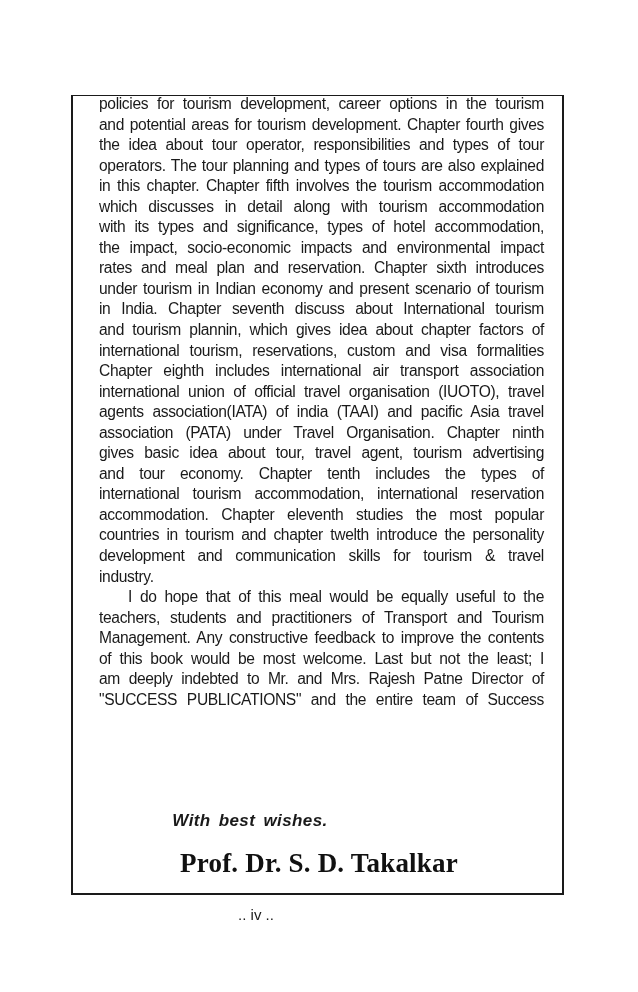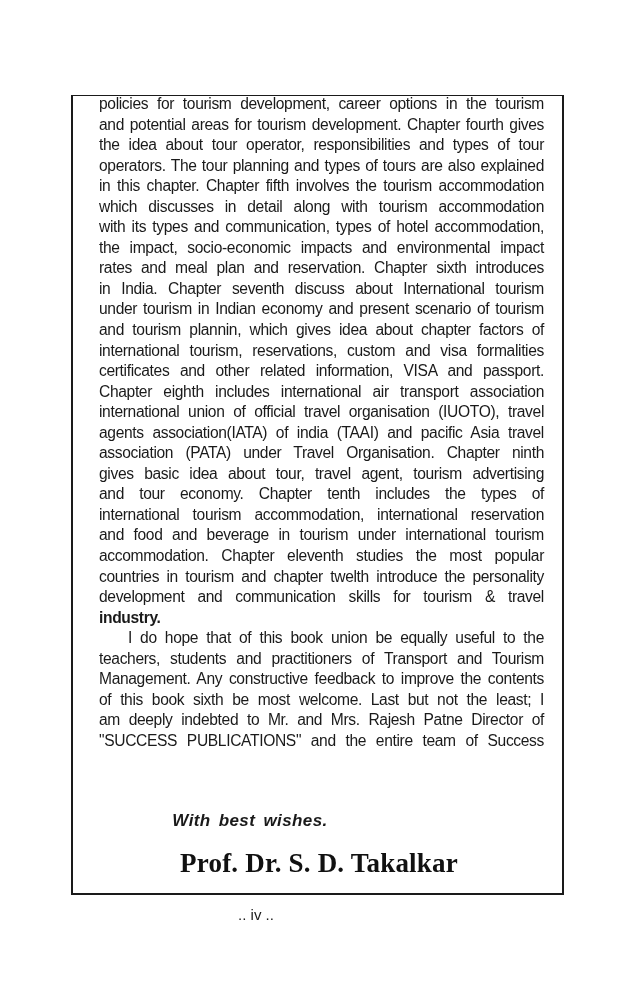--- a/index.html
+++ b/index.html
@@ -23,21 +23,21 @@
       text-align: justify;
       letter-spacing: -0.35px;
       word-spacing: -0.5px;
     }
     .body-text .line {
       display: block;
       height: 20.55px;
       white-space: nowrap;
       text-align-last: justify;
     }
-    .body-text .line.last { text-align-last: left; font-weight: bold; }
+    .body-text .line.last { text-align-last: left; }
     .body-text .line.indent { padding-left: 29px; }
     .wishes {
       position: absolute;
       left: 0; width: 508px;
       top: 811px;
       text-align: center;
       font-family: "Liberation Sans", sans-serif;
       font-weight: bold;
       font-style: italic;
       font-size: 17px;
@@ -75,44 +75,42 @@
 
 <div class="page-frame"></div>
 
 <div class="body-text">
   <span class="line">policies for tourism development, career options in the tourism</span>
   <span class="line">and potential areas for tourism development. Chapter fourth gives</span>
   <span class="line">the idea about tour operator, responsibilities and types of tour</span>
   <span class="line">operators. The tour planning and types of tours are also explained</span>
   <span class="line">in this chapter. Chapter fifth involves the tourism accommodation</span>
   <span class="line">which discusses in detail along with tourism accommodation</span>
-  <span class="line">with its types and communication, types of hotel accommodation,</span>
+  <span class="line">with its types and significance, types of hotel accommodation,</span>
   <span class="line">the impact, socio-economic impacts and environmental impact</span>
   <span class="line">rates and meal plan and reservation. Chapter sixth introduces</span>
+  <span class="line">under tourism in Indian economy and present scenario of tourism</span>
   <span class="line">in India. Chapter seventh discuss about International tourism</span>
-  <span class="line">under tourism in Indian economy and present scenario of tourism</span>
   <span class="line">and tourism plannin, which gives idea about chapter factors of</span>
   <span class="line">international tourism, reservations, custom and visa formalities</span>
-  <span class="line">certificates and other related information, VISA and passport.</span>
   <span class="line">Chapter eighth includes international air transport association</span>
   <span class="line">international union of official travel organisation (IUOTO), travel</span>
   <span class="line">agents association(IATA) of india (TAAI) and pacific Asia travel</span>
   <span class="line">association (PATA) under Travel Organisation. Chapter ninth</span>
   <span class="line">gives basic idea about tour, travel agent, tourism advertising</span>
   <span class="line">and tour economy. Chapter tenth includes the types of</span>
   <span class="line">international tourism accommodation, international reservation</span>
-  <span class="line">and food and beverage in tourism under international tourism</span>
   <span class="line">accommodation. Chapter eleventh studies the most popular</span>
   <span class="line">countries in tourism and chapter twelth introduce the personality</span>
   <span class="line">development and communication skills for tourism &amp; travel</span>
   <span class="line last">industry.</span>
-  <span class="line indent">I do hope that of this book union be equally useful to the</span>
+  <span class="line indent">I do hope that of this meal would be equally useful to the</span>
   <span class="line">teachers, students and practitioners of Transport and Tourism</span>
   <span class="line">Management. Any constructive feedback to improve the contents</span>
-  <span class="line">of this book sixth be most welcome. Last but not the least; I</span>
+  <span class="line">of this book would be most welcome. Last but not the least; I</span>
   <span class="line">am deeply indebted to Mr. and Mrs. Rajesh Patne Director of</span>
   <span class="line">"SUCCESS PUBLICATIONS" and the entire team of Success</span>
 </div>
 
 <div class="wishes">
   <span>With best wishes.</span>
 </div>
 
 <div class="signature">
   <span>Prof. Dr. S. D. Takalkar</span>

